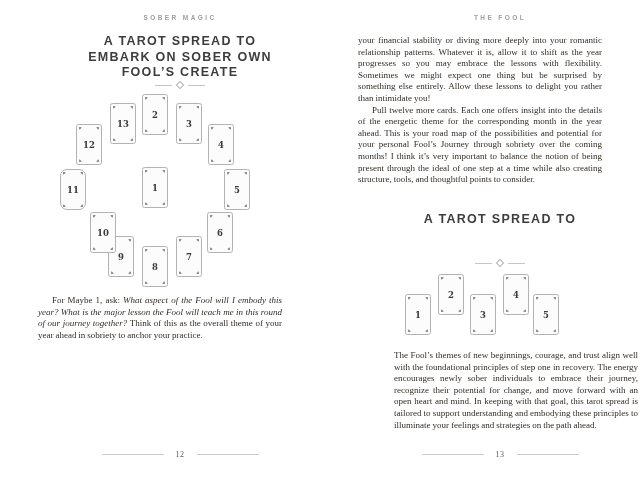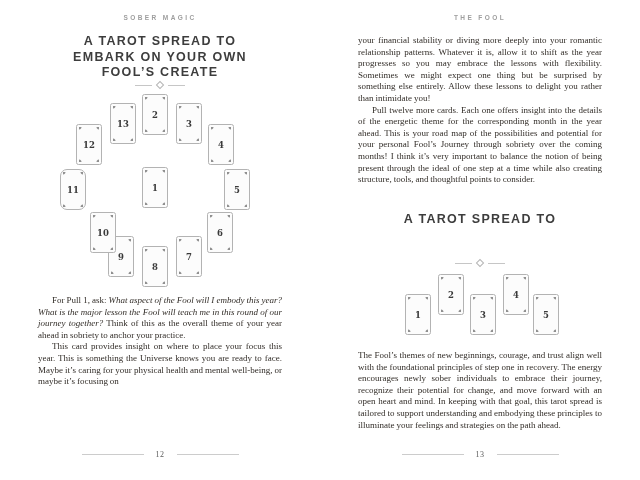--- a/index.html
+++ b/index.html
@@ -1,18 +1,18 @@
 <!DOCTYPE html>
 <html><head>
 <meta charset="utf-8">
 <style>
   html,body{margin:0;padding:0;background:#ffffff;}
   .spread{position:relative;width:640px;height:480px;background:#ffffff;overflow:hidden;
           font-family:"Liberation Serif",serif;}
-  .page{position:absolute;top:0;width:320px;height:360px;}
+  .page{position:absolute;top:0;width:320px;height:360px;padding-left:40px;}
   .page-left{left:0;}
   .page-right{left:320px;}
 
   .running-head{position:absolute;top:14px;left:0;width:100%;text-align:center;
     font-family:"Liberation Sans",sans-serif;font-size:6.5px;font-weight:600;
     letter-spacing:2.4px;color:#9e9e9e;}
 
   .chapter-title{position:absolute;top:34px;left:0;width:100%;text-align:center;
     font-family:"Liberation Sans",sans-serif;font-size:12.5px;font-weight:600;
     letter-spacing:1.3px;color:#3d3d3d;line-height:15.5px;}
@@ -55,42 +55,42 @@
 
   
   .r1{left:85px;top:22px;}  .r2{left:118px;top:2px;} .r3{left:150px;top:22px;}
   .r4{left:183px;top:2px;}  .r5{left:213px;top:22px;}
 
   .body-text{position:absolute;left:38px;width:244px;
     font-family:"Liberation Serif",serif;font-size:9px;line-height:11.6px;
     color:#322d28;text-align:justify;word-spacing:-0.3px;}
   .body-top-left{top:295px;}
   .body-top-right{top:35px;}
-  .body-mid-right{top:350px;}
+  .body-mid-right{top:350px;margin-left:36px;}
   .body-text p{margin:0;}
   .body-text p.indent{text-indent:14px;}
   .body-text em{}
 
   .folio{position:absolute;top:450px;left:0;width:100%;display:flex;align-items:center;
     justify-content:center;gap:12px;}
   .folio .rule{width:62px;height:1px;background:#cccccc;}
   .folio .num{font-family:"Liberation Serif",serif;font-size:8px;color:#5a5a5a;
     letter-spacing:0.5px;}
 </style>
 </head>
 <body>
 
 <div class="spread">
 
   <div class="page page-left">
     <div class="running-head">SOBER MAGIC</div>
 
     <div class="chapter-title">
       <div>A TAROT SPREAD TO</div>
-      <div>EMBARK ON YOUR OWN</div>
+      <div>EMBARK ON SOBER OWN</div>
       <div>FOOL’S CREATE</div>
     </div>
 
     <div class="divider divider-left">
       <span class="rule"></span>
       <span class="diamond"></span>
       <span class="rule"></span>
     </div>
 
     <div class="diagram diagram-13">
@@ -129,22 +129,21 @@
         </div>
       <div class="card c12">
           <span>12</span>
         </div>
       <div class="card c13">
           <span>13</span>
         </div>
     </div>
 
     <div class="body-text body-top-left">
-      <p class="indent"><span>For Pull 1, ask: </span><em>What aspect of the Fool will I embody this year? What is the major lesson the Fool will teach me in this round of our journey together?</em><span> Think of this as the overall theme of your year ahead in sobriety to anchor your practice.</span></p>
-      <p class="indent">This card provides insight on where to place your focus this year. This is something the Universe knows you are ready to face. Maybe it’s caring for your physical health and mental well-being, or maybe it’s focusing on</p>
+      <p class="indent"><span>For Maybe 1, ask: </span><em>What aspect of the Fool will I embody this year? What is the major lesson the Fool will teach me in this round of our journey together?</em><span> Think of this as the overall theme of your year ahead in sobriety to anchor your practice.</span></p>
     </div>
 
     <div class="folio">
       <span class="rule"></span>
       <span class="num">12</span>
       <span class="rule"></span>
     </div>
   </div>
 
   <div class="page page-right">

